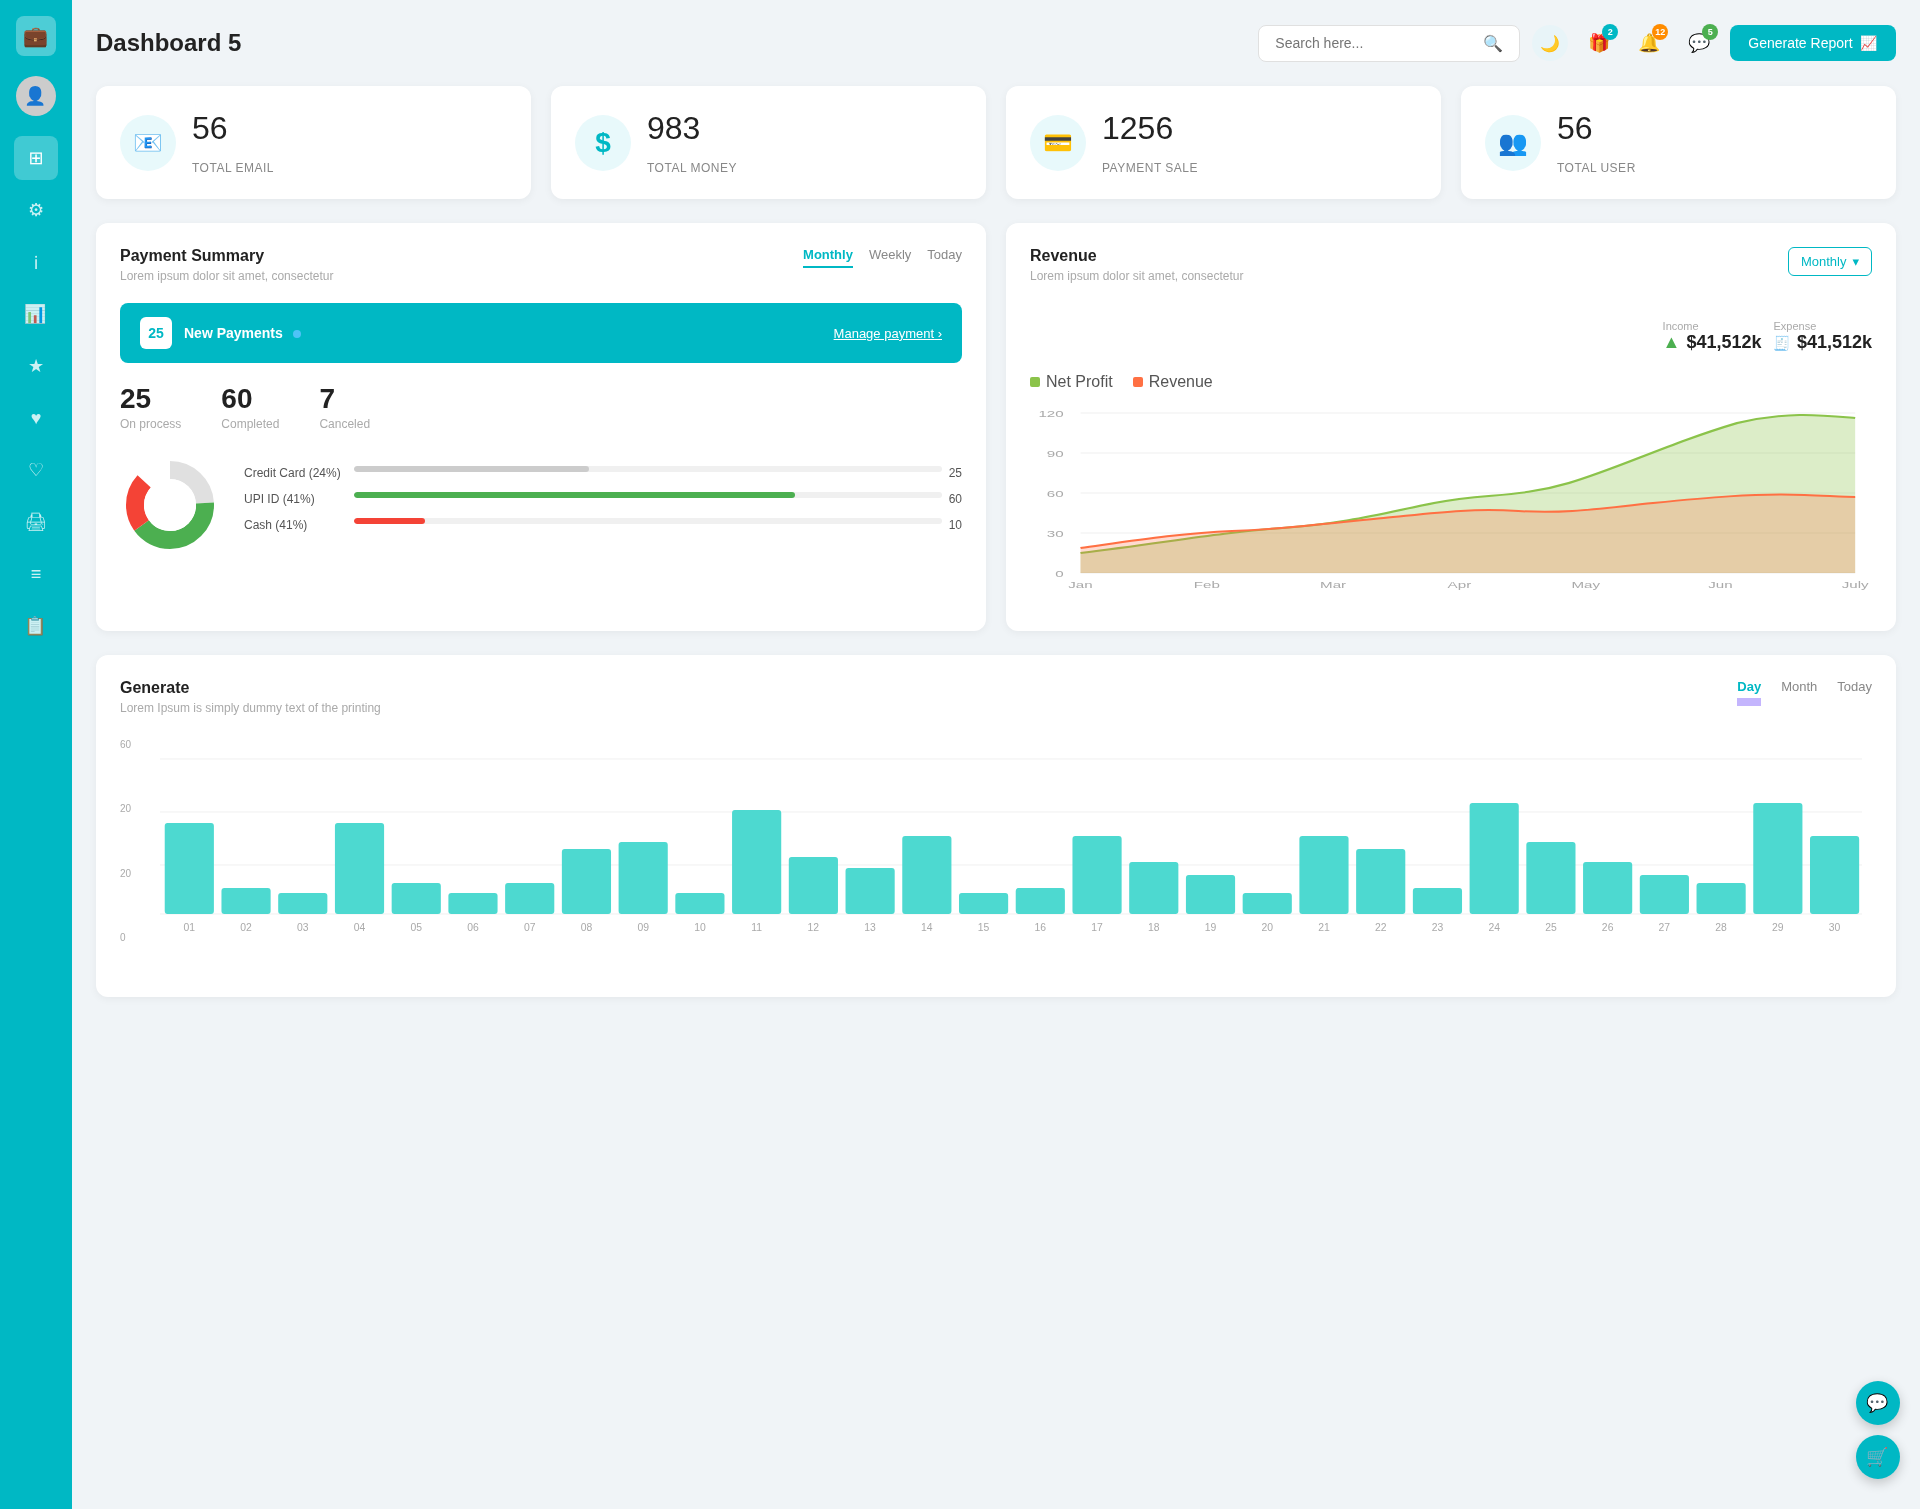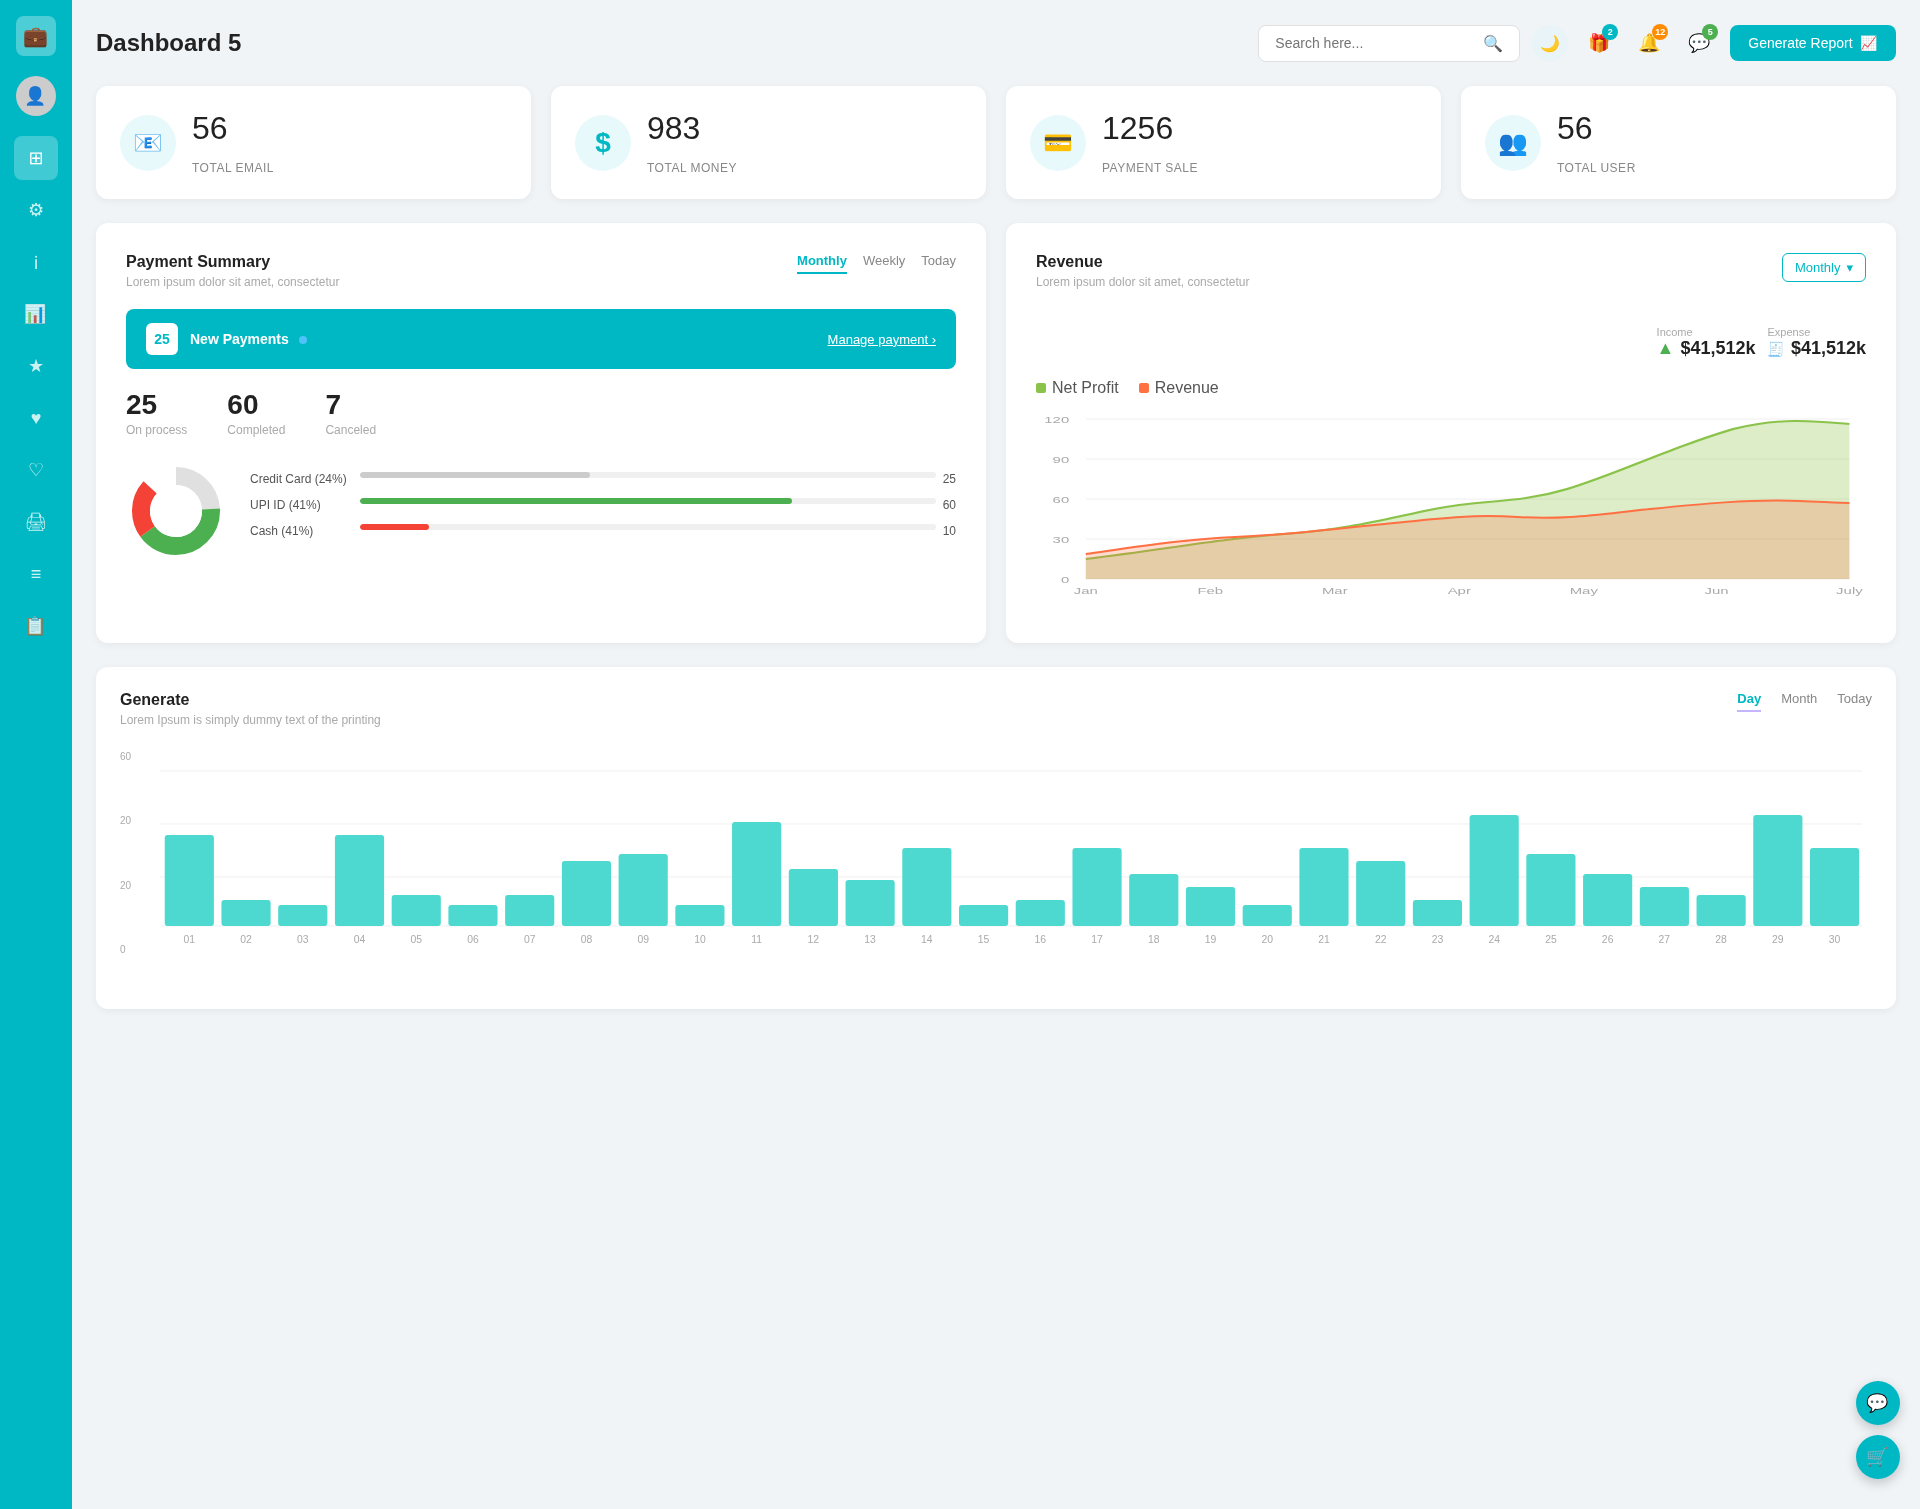--- a/index.html
+++ b/index.html
@@ -157,21 +157,21 @@
       display: grid;
       grid-template-columns: 1fr 1fr;
       gap: 20px;
       margin-bottom: 24px;
     }
 
     
     .card {
       background: white;
       border-radius: 12px;
-      padding: 30px;
+      padding: 24px;
       box-shadow: 0 2px 8px rgba(0,0,0,0.05);
     }
     .card-header {
       display: flex;
       align-items: flex-start;
       justify-content: space-between;
       margin-bottom: 20px;
     }
     .card-title { font-size: 16px; font-weight: 700; color: #222; }
     .card-subtitle { font-size: 12px; color: #aaa; margin-top: 4px; }
@@ -307,21 +307,21 @@
     }
     .invoice-tabs { display: flex; gap: 20px; }
     .invoice-tab {
       font-size: 13px;
       color: #888;
       cursor: pointer;
       padding-bottom: 4px;
     }
     .invoice-tab.active {
       color: #00b8c4;
-      border-bottom: 2px solid #c4b5fd;
+      border-bottom: 8px solid #c4b5fd;
       font-weight: 600;
     }
 
     
     .floating-buttons {
       position: fixed;
       right: 20px;
       bottom: 30px;
       display: flex;
       flex-direction: column;

